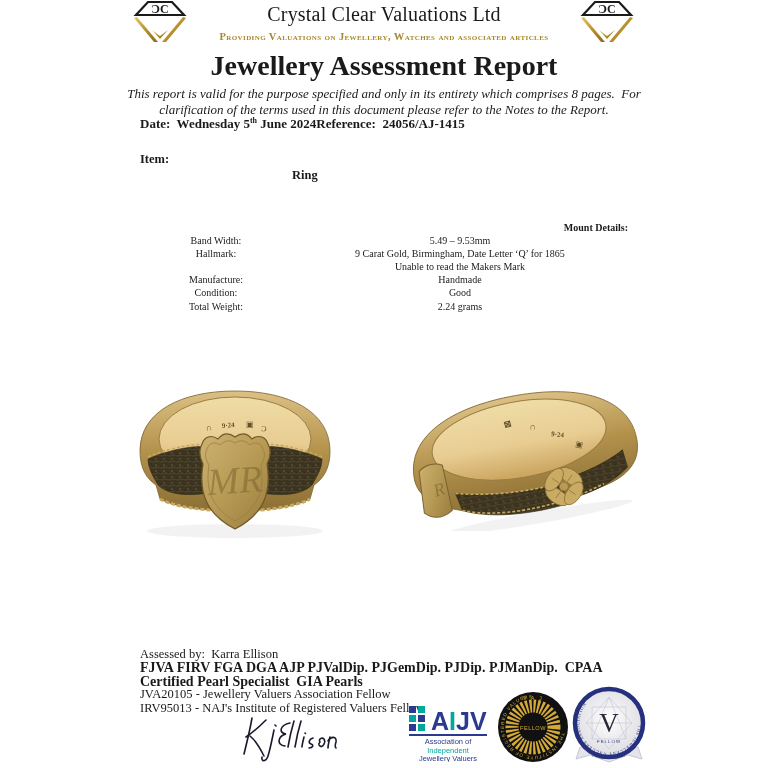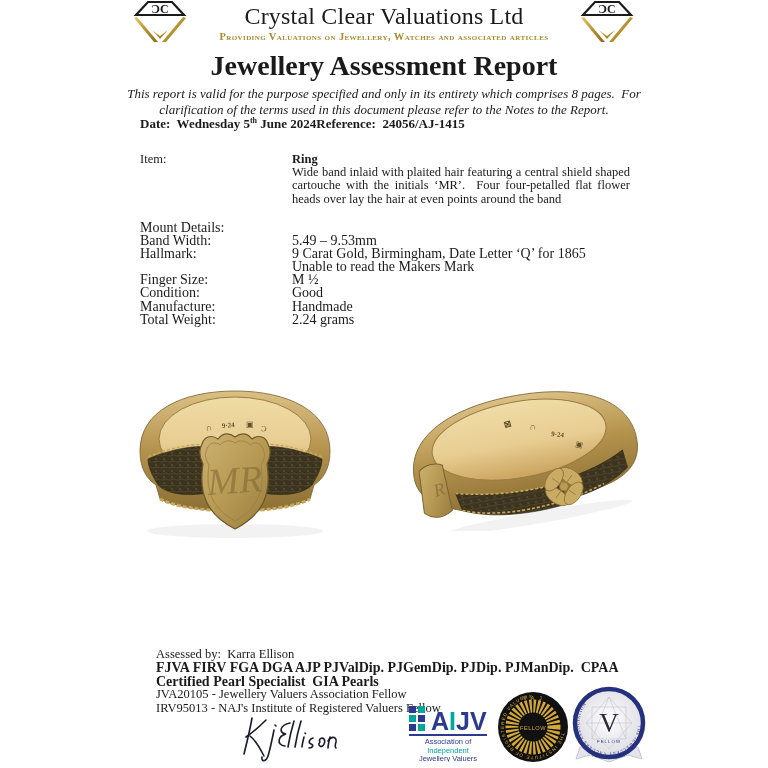--- a/index.html
+++ b/index.html
@@ -3,40 +3,40 @@
 <meta charset="utf-8">
 <style>
   html,body{margin:0;padding:0;background:#ffffff;}
   .page{
     position:relative;width:768px;height:768px;background:#ffffff;overflow:hidden;
     font-family:"Liberation Serif", serif;color:#1a1a1a;
   }
   .abs{position:absolute;}
   .prewrap{white-space:pre-wrap;}
   
-  .company-name{top:3px;left:0;width:768px;text-align:center;font-size:24px;letter-spacing:.2px;}
+  .company-name{top:3px;left:0;width:768px;text-align:center;font-size:20px;letter-spacing:.2px;}
   .tagline{top:31px;left:0;width:768px;text-align:center;font-size:10.5px;font-weight:700;
     font-variant:small-caps;letter-spacing:.4px;color:#a8892b;}
   .report-title{top:50px;left:0;width:768px;text-align:center;font-size:28px;font-weight:700;}
   .disclaimer{top:86px;left:84px;width:600px;text-align:center;font-style:italic;font-size:13px;line-height:15.5px;}
   .date-row{top:116px;left:140px;width:488px;display:flex;justify-content:flex-start;
     font-weight:700;font-size:13px;}
   sup{font-size:8px;}
   
-  .field-label{font-weight:400;}
+  .field-label{font-weight:700;text-align:right;}
   .item-block{top:153px;left:140px;width:488px;font-size:12.5px;line-height:13.2px;}
-  .item-value{position:absolute;left:152px;top:0;width:338px;}
+  .item-value{position:absolute;left:152px;top:16px;width:338px;}
   .item-name{font-weight:700;}
   .item-desc{text-align:justify;}
-  .mount-block{top:221px;left:140px;width:488px;font-size:14px;line-height:13.1px;}
-  .mount-row{display:flex;}
+  .mount-block{top:221px;left:140px;width:488px;font-size:10px;line-height:13.1px;}
+  .mount-row{display:flex;text-align:center;}
   .mount-row .lbl{width:152px;flex:0 0 152px;font-weight:700;}
   .mount-row .val{flex:1;}
   
-  .footer-block{top:648px;left:140px;width:500px;font-size:12.5px;line-height:13.4px;margin-left:16px;}
+  .footer-block{top:648px;left:140px;width:500px;font-size:12.5px;line-height:13.4px;}
   .creds{font-size:14px;font-weight:700;}
   
   .sig{left:236px;top:710px;}
   .logo-aijv{left:407px;top:700px;}
   .logo-naj{left:497px;top:690px;}
   .logo-jva{left:570px;top:685px;}
   .hdr-logo-left{left:130px;top:0px;}
   .hdr-logo-right{left:577px;top:0px;}
   .photo-1{left:130px;top:379px;}
   .photo-2{left:398px;top:381px;}
@@ -78,49 +78,44 @@
 
   <div class="abs date-row">
     <div class="prewrap"><span>Date:</span><span>  Wednesday 5</span><sup>th</sup><span> June 2024</span></div>
     <div class="prewrap"><span>Reference:</span><span>  24056/AJ-1415</span></div>
   </div>
 
   <div class="abs item-block">
     <span class="field-label">Item:</span>
     <div class="item-value">
       <div class="item-name">Ring</div>
-      <div class="item-desc prewrap">Wide band inlaid with plaited hair featuring a central shield shaped cartouche with the initials ‘MR’.  Four four-petalled flat flower heads over lay the hair at even points around the band</div>
     </div>
   </div>
 
   <div class="abs mount-block">
     <div class="field-label">Mount Details:</div>
     <div class="mount-row">
       <span class="lbl" style="font-weight:400">Band Width:</span>
       <span class="val">5.49 – 9.53mm</span>
     </div>
     <div class="mount-row">
       <span class="lbl" style="font-weight:400">Hallmark:</span>
       <span class="val">9 Carat Gold, Birmingham, Date Letter ‘Q’ for 1865</span>
     </div>
     <div class="mount-row">
       <span class="lbl" style="font-weight:400"></span>
       <span class="val">Unable to read the Makers Mark</span>
     </div>
     <div class="mount-row">
-      <span class="lbl" style="font-weight:400">Finger Size:</span>
-      <span class="val">M ½</span>
+      <span class="lbl" style="font-weight:400">Manufacture:</span>
+      <span class="val">Handmade</span>
     </div>
     <div class="mount-row">
       <span class="lbl" style="font-weight:400">Condition:</span>
       <span class="val">Good</span>
-    </div>
-    <div class="mount-row">
-      <span class="lbl" style="font-weight:400">Manufacture:</span>
-      <span class="val">Handmade</span>
     </div>
     <div class="mount-row">
       <span class="lbl" style="font-weight:400">Total Weight:</span>
       <span class="val">2.24 grams</span>
     </div>
   </div>
 
   <svg class="abs photo-1" width="210" height="166" viewBox="0 0 210 166">
     <defs>
       <linearGradient id="goldBand" x1="0" y1="0" x2="0" y2="1">

